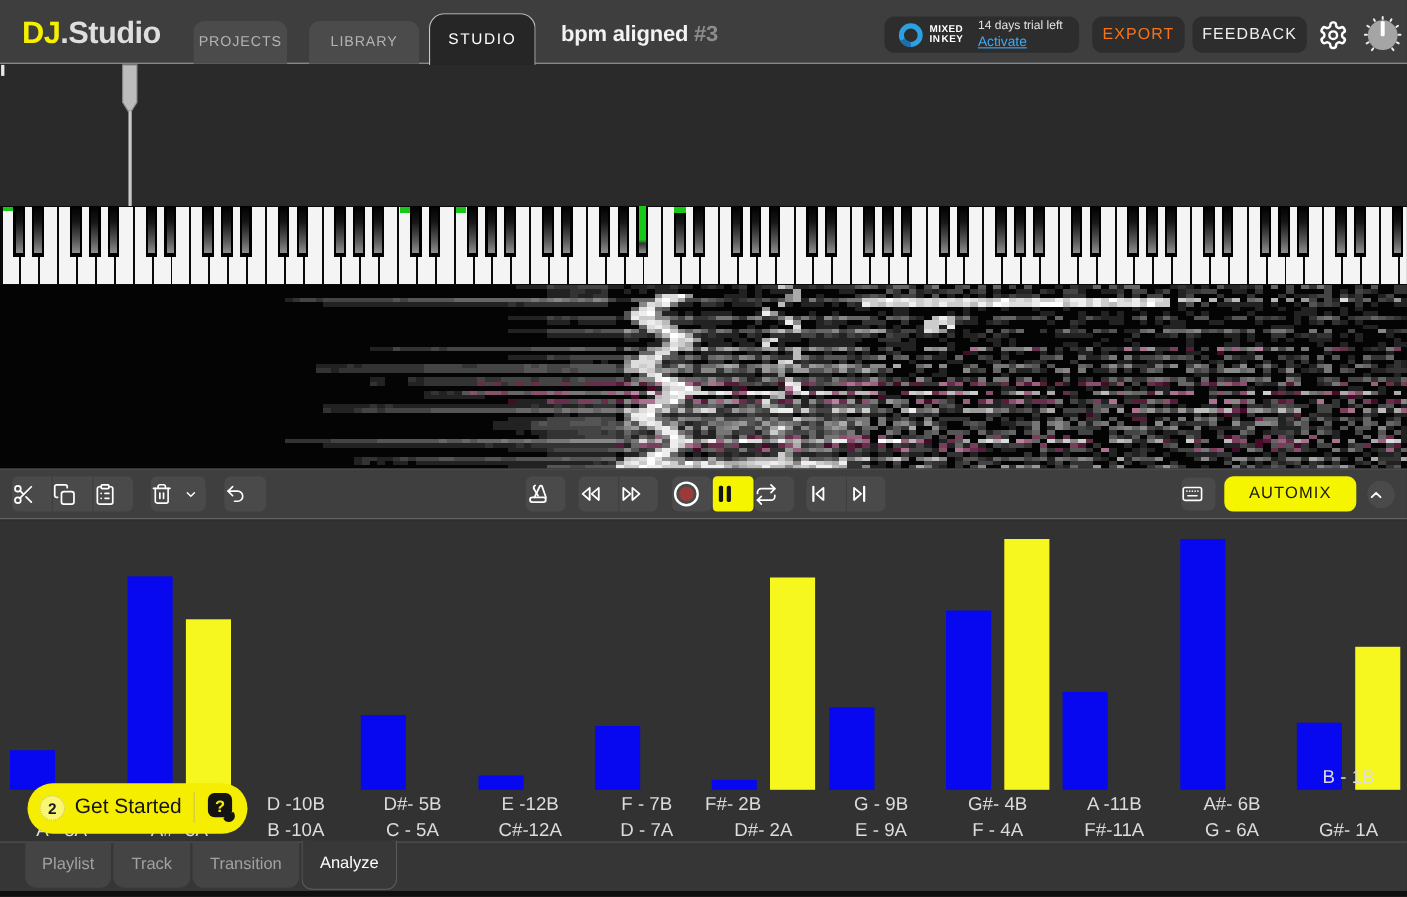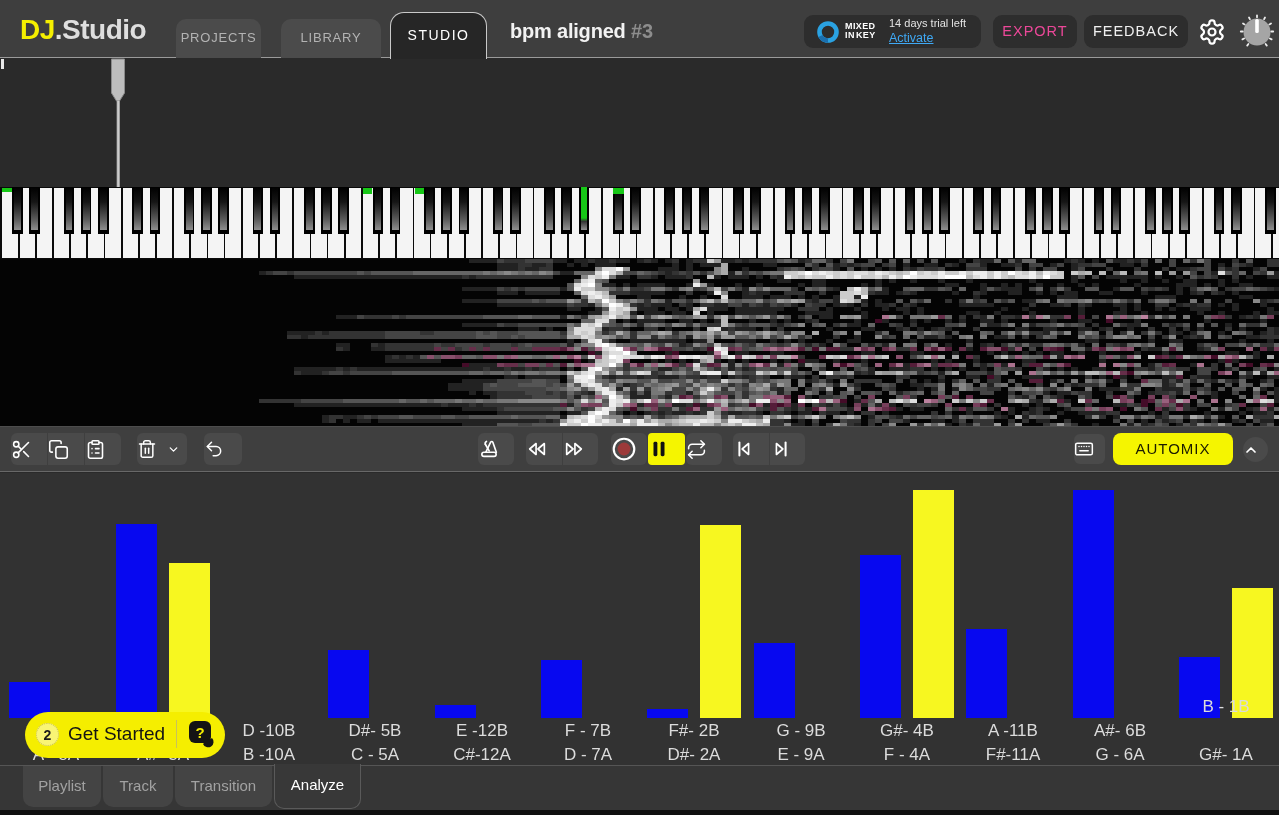--- a/index.html
+++ b/index.html
@@ -16,21 +16,21 @@
 <div class="abs" style="left:510px;top:20px;font-size:20px;font-weight:bold;letter-spacing:-0.2px;color:#f2f2f2">bpm aligned <span style="color:#8d8d8d">#3</span></div>
 
 <div class="abs" style="left:804px;top:15px;width:177px;height:33px;background:#2d2d2d;border-radius:9px"></div>
 <svg class="abs" width="26" height="26" viewBox="0 0 26 26" style="left:815px;top:19px">
  <circle cx="13" cy="13" r="8.5" fill="none" stroke="#2aa2e2" stroke-width="4.6"></circle>
  <path d="M 5.5 17 A 8.5 8.5 0 0 0 13 21.5" fill="none" stroke="#1b6fae" stroke-width="4.6"></path>
 </svg>
 <div class="abs" style="left:845px;top:22px;font-size:9px;font-weight:bold;color:#fff;letter-spacing:0.4px;line-height:9px">MIXED<br>IN KEY</div>
 <div class="abs" style="left:889px;top:17px;font-size:11px;color:#e3e3e3">14 days trial left</div>
 <div class="abs" style="left:889px;top:31px;font-size:12.5px;color:#3fa9f5;text-decoration:underline">Activate</div>
-<div class="abs" style="left:993px;top:15px;width:84px;height:33px;background:#2d2d2d;border-radius:9px;color:#ec4899;font-size:14.5px;letter-spacing:1px;text-align:center;line-height:33px">EXPORT</div>
+<div class="abs" style="left:993px;top:15px;width:84px;height:33px;background:#2d2d2d;border-radius:9px;color:#f97316;font-size:14.5px;letter-spacing:1px;text-align:center;line-height:33px">EXPORT</div>
 <div class="abs" style="left:1084px;top:15px;width:104px;height:33px;background:#2d2d2d;border-radius:9px;color:#f0f0f0;font-size:14.5px;letter-spacing:1px;text-align:center;line-height:33px">FEEDBACK</div>
 
 <svg class="abs ic" width="28" height="28" viewBox="0 0 24 24" style="left:1198px;top:18px" fill="none" stroke="#fff" stroke-width="1.9" stroke-linecap="round" stroke-linejoin="round">
 <path d="M12.22 2h-.44a2 2 0 0 0-2 2v.18a2 2 0 0 1-1 1.73l-.43.25a2 2 0 0 1-2 0l-.15-.08a2 2 0 0 0-2.73.73l-.22.38a2 2 0 0 0 .73 2.73l.15.1a2 2 0 0 1 1 1.72v.51a2 2 0 0 1-1 1.74l-.15.09a2 2 0 0 0-.73 2.73l.22.38a2 2 0 0 0 2.73.73l.15-.08a2 2 0 0 1 2 0l.43.25a2 2 0 0 1 1 1.73V20a2 2 0 0 0 2 2h.44a2 2 0 0 0 2-2v-.18a2 2 0 0 1 1-1.73l.43-.25a2 2 0 0 1 2 0l.15.08a2 2 0 0 0 2.73-.73l.22-.39a2 2 0 0 0-.73-2.73l-.15-.08a2 2 0 0 1-1-1.74v-.5a2 2 0 0 1 1-1.74l.15-.09a2 2 0 0 0 .73-2.73l-.22-.38a2 2 0 0 0-2.73-.73l-.15.08a2 2 0 0 1-2 0l-.43-.25a2 2 0 0 1-1-1.73V4a2 2 0 0 0-2-2z"></path>
       <circle cx="12" cy="12" r="3"></circle>
 </svg>
 
 <svg class="abs" width="40" height="40" viewBox="0 0 40 40" style="left:1237px;top:12px">
  <circle cx="20" cy="20" r="13.5" fill="#a5a5a5"></circle>
  <rect x="18.2" y="7" width="3.6" height="14" rx="1.5" fill="#fff"></rect>
@@ -3126,21 +3126,21 @@
     <div style="position:absolute;left:322px;top:721px;width:106px;text-align:center;font-size:17px;color:#dcdcdc">D#- 5B</div>
     <div style="position:absolute;left:322px;top:745px;width:106px;text-align:center;font-size:17px;color:#dcdcdc">C - 5A</div>
     <div style="position:absolute;left:435px;top:705px;width:41px;height:13px;background:#0708f0"></div>
     <div style="position:absolute;left:429px;top:721px;width:106px;text-align:center;font-size:17px;color:#dcdcdc">E -12B</div>
     <div style="position:absolute;left:429px;top:745px;width:106px;text-align:center;font-size:17px;color:#dcdcdc">C#-12A</div>
     <div style="position:absolute;left:541px;top:660px;width:41px;height:58px;background:#0708f0"></div>
     <div style="position:absolute;left:535px;top:721px;width:106px;text-align:center;font-size:17px;color:#dcdcdc">F - 7B</div>
     <div style="position:absolute;left:535px;top:745px;width:106px;text-align:center;font-size:17px;color:#dcdcdc">D - 7A</div>
     <div style="position:absolute;left:647px;top:709px;width:41px;height:9px;background:#0708f0"></div>
     <div style="position:absolute;left:700px;top:525px;width:41px;height:193px;background:#f7f720"></div>
-    <div style="position:absolute;left:641px;top:721px;width:106px;text-align:center;font-size:17px;color:#dcdcdc">F#- 2B</div>
+    <div style="position:absolute;left:641px;top:721px;width:106px;font-size:17px;color:#dcdcdc">F#- 2B</div>
     <div style="position:absolute;left:641px;top:745px;width:106px;text-align:center;font-size:17px;color:#dcdcdc">D#- 2A</div>
     <div style="position:absolute;left:754px;top:643px;width:41px;height:75px;background:#0708f0"></div>
     <div style="position:absolute;left:748px;top:721px;width:106px;text-align:center;font-size:17px;color:#dcdcdc">G - 9B</div>
     <div style="position:absolute;left:748px;top:745px;width:106px;text-align:center;font-size:17px;color:#dcdcdc">E - 9A</div>
     <div style="position:absolute;left:860px;top:555px;width:41px;height:163px;background:#0708f0"></div>
     <div style="position:absolute;left:913px;top:490px;width:41px;height:228px;background:#f7f720"></div>
     <div style="position:absolute;left:854px;top:721px;width:106px;text-align:center;font-size:17px;color:#dcdcdc">G#- 4B</div>
     <div style="position:absolute;left:854px;top:745px;width:106px;text-align:center;font-size:17px;color:#dcdcdc">F - 4A</div>
     <div style="position:absolute;left:966px;top:629px;width:41px;height:89px;background:#0708f0"></div>
     <div style="position:absolute;left:960px;top:721px;width:106px;text-align:center;font-size:17px;color:#dcdcdc">A -11B</div>

